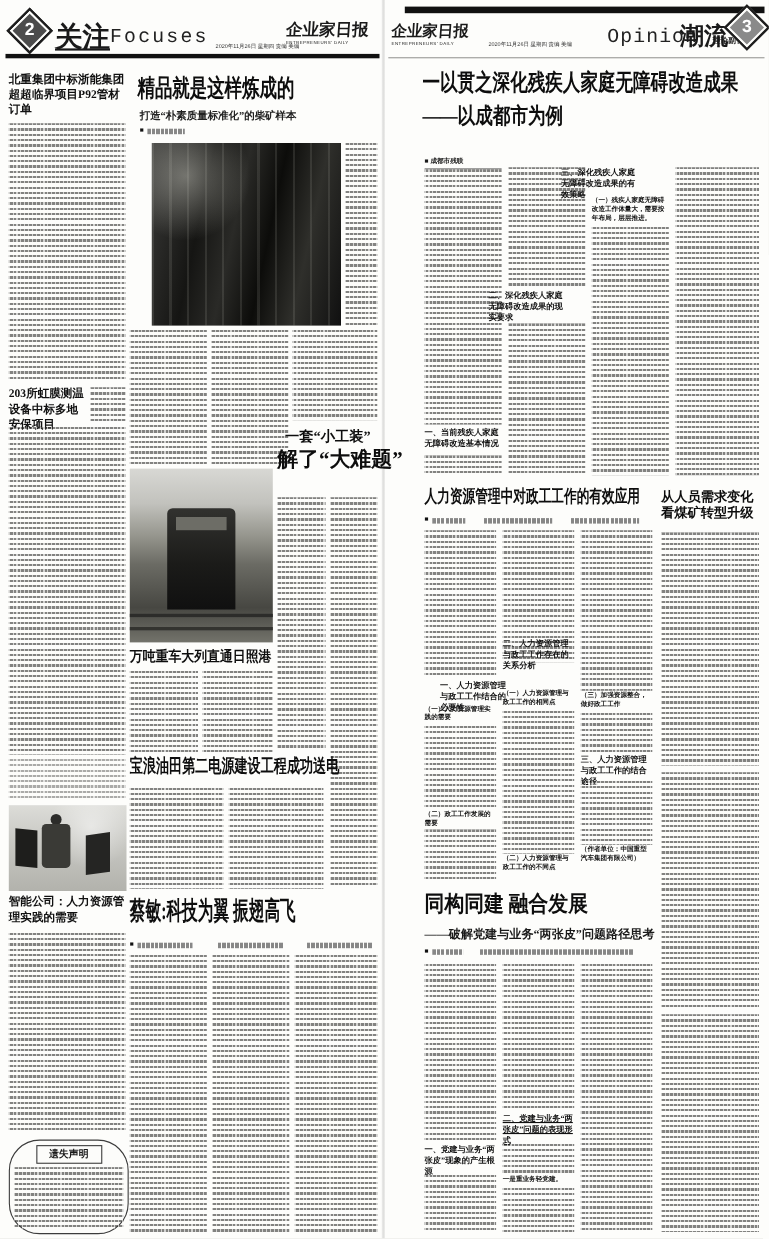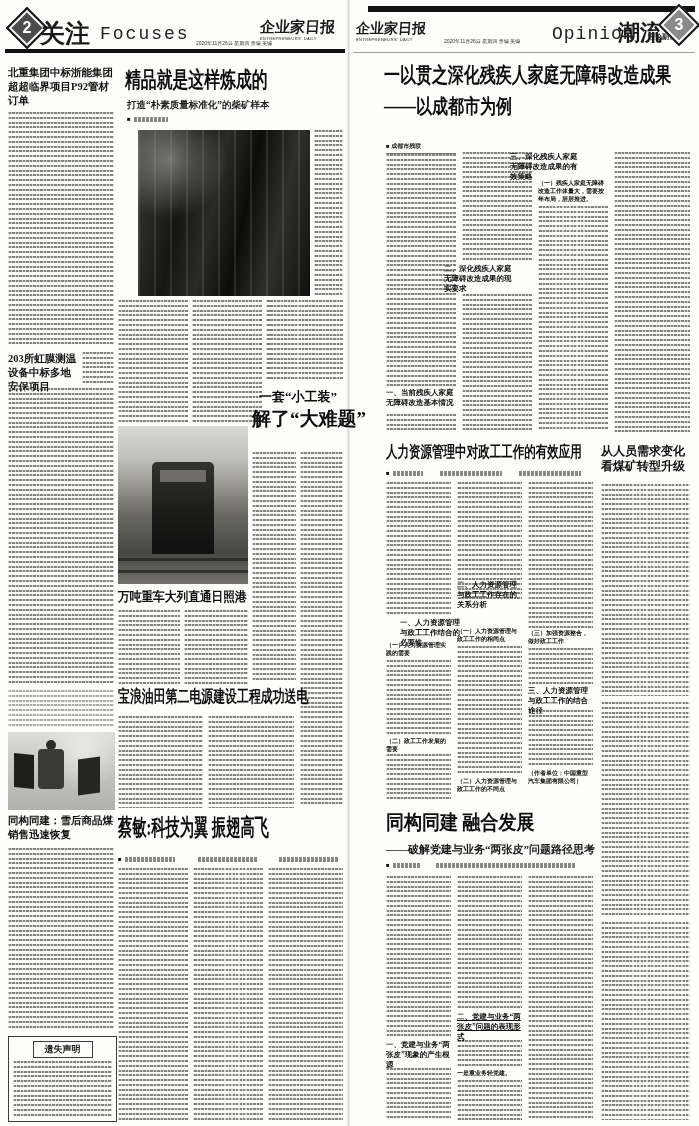--- a/index.html
+++ b/index.html
@@ -31,21 +31,21 @@
   .byrow{display:flex;align-items:center;gap:3px;font-size:6px;color:#111;}
 </style>
 </head>
 <body>
 
 <div id="paper">
 
   <div class="abs badge" style="left:12px;top:13px;background:#4c4c4c;">
     <span>2</span>
   </div>
-  <div class="abs serif" style="left:40px;top:17px;font-size:25px;font-weight:bold;">关注</div>
+  <div class="abs serif" style="left:50px;top:17px;font-size:25px;font-weight:bold;text-decoration:underline;">关注</div>
   <div class="abs mono" style="left:100px;top:24px;font-size:18px;letter-spacing:2px;color:#222;">Focuses</div>
   <div class="abs tiny" style="left:196px;top:40px;width:110px;">2020年11月26日 星期四  责编  美编</div>
   <div class="abs serif" style="left:260px;top:18px;font-size:15px;font-weight:bold;transform:skewX(-4deg);">企业家日报</div>
   <div class="abs" style="left:260px;top:36px;font-size:4px;letter-spacing:.4px;color:#222;">ENTREPRENEURS' DAILY</div>
   <div class="abs rule" style="left:5px;top:49px;width:340px;height:4px;"></div>
 
   <div class="abs sub" style="left:8px;top:66px;width:106px;font-size:10.5px;">北重集团中标浙能集团超超临界项目P92管材订单</div>
   <div class="abs tx" style="left:8px;top:112px;width:106px;height:234px;"></div>
 
   <div class="abs sub" style="left:8px;top:352px;width:70px;font-size:10.5px;">203所虹膜测温设备中标多地安保项目</div>
@@ -55,24 +55,24 @@
 
   <div class="abs" style="left:8px;top:732px;width:107px;height:78px;background:
        radial-gradient(circle at 70% 25%, rgba(255,255,255,.5), rgba(255,255,255,0) 40%),
        linear-gradient(180deg,#dcdcd8 0%,#c9c9c4 40%,#b2b2ac 100%);">
     <div class="abs" style="left:38px;top:8px;width:10px;height:10px;border-radius:50%;background:#2c2c2a;"></div>
     <div class="abs" style="left:30px;top:17px;width:26px;height:40px;border-radius:4px;background:#3a3a36;"></div>
     <div class="abs" style="left:6px;top:22px;width:20px;height:34px;background:#1e1e1c;transform:skewY(6deg);"></div>
     <div class="abs" style="left:70px;top:26px;width:22px;height:36px;background:#252523;transform:skewY(-8deg);"></div>
   </div>
 
-  <div class="abs sub" style="left:8px;top:814px;width:106px;font-size:10.5px;">同构同建：雪后商品煤销售迅速恢复</div>
+  <div class="abs sub" style="left:8px;top:814px;width:106px;font-size:10.5px;">智能公司：人力资源管理实践的需要</div>
   <div class="abs tx" style="left:8px;top:848px;width:106px;height:182px;"></div>
 
-  <div class="abs lostbox" style="left:8px;top:1036px;width:107px;height:84px;">
+  <div class="abs lostbox" style="left:8px;top:1036px;width:107px;height:84px;border-radius:28px;">
     <div class="lost-title">遗失声明</div>
     <div class="tx" style="margin:2px 4px;height:56px;"></div>
   </div>
 
   <div class="abs hl" style="left:125px;top:68px;font-size:22px;transform:scaleX(.72);">精品就是这样炼成的</div>
   <div class="abs serif" style="left:127px;top:99px;font-size:9.5px;font-weight:bold;color:#222;white-space:nowrap;">打造“朴素质量标准化”的柴矿样本</div>
   <div class="abs byrow" style="left:127px;top:116px;">
     <span>■</span>
     <span class="strip" style="width:34px;"></span>
   </div>

